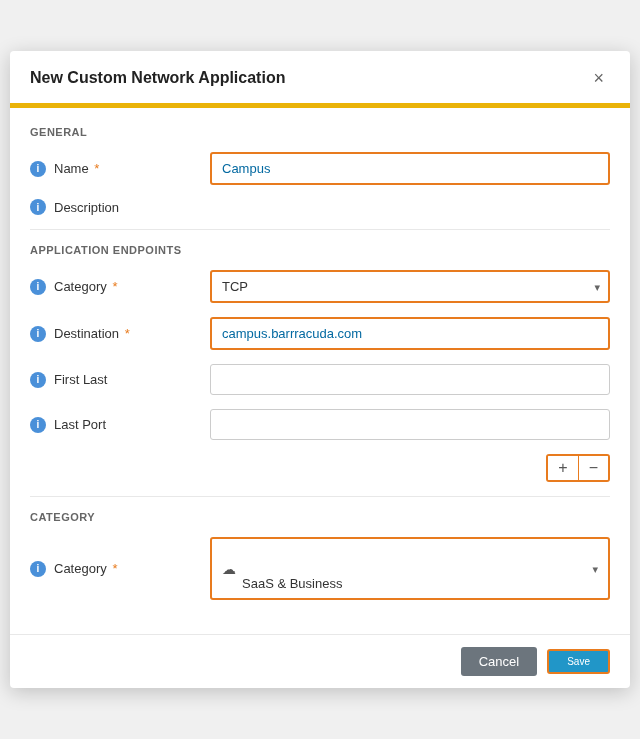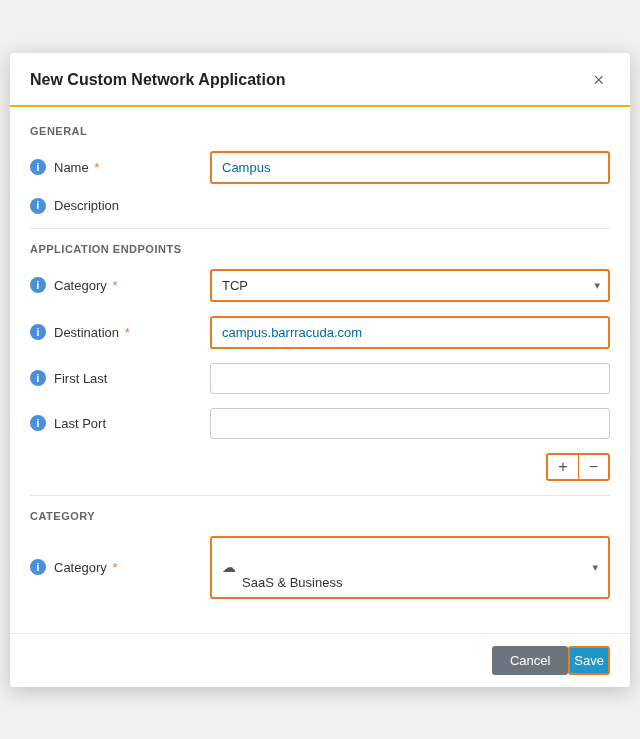--- a/index.html
+++ b/index.html
@@ -18,21 +18,21 @@
       border-radius: 4px;
       width: 620px;
       box-shadow: 0 4px 20px rgba(0,0,0,0.2);
       overflow: hidden;
     }
     .modal-header {
       display: flex;
       align-items: center;
       justify-content: space-between;
       padding: 16px 20px 14px 20px;
-      border-bottom: 2px solid #eab308;
+      border-bottom: 5px solid #eab308;
     }
     .modal-title {
       font-size: 16px;
       font-weight: 600;
       color: #222;
     }
     .close-btn {
       background: none;
       border: none;
       cursor: pointer;
@@ -187,37 +187,38 @@
     .pm-divider {
       width: 1px;
       background: #e87b1e;
     }
     .modal-footer {
       display: flex;
       justify-content: flex-end;
       align-items: center;
       padding: 12px 20px;
       border-top: 1px solid #e8e8e8;
+      gap: 10px;
     }
     .cancel-btn {
       background: #6c757d;
       color: #fff;
       border: none;
       border-radius: 3px;
       padding: 7px 18px;
       font-size: 13px;
       cursor: pointer;
     }
     .save-btn {
       background: #2196c8;
       color: #fff;
       border: 2px solid #e87b1e;
       border-radius: 3px;
-      padding: 5px 4px;
-      font-size: 13px;
+      padding: 5px 18px;
+      font-size: 10px;
       cursor: pointer;
       font-weight: 500;
     }
     .divider {
       border: none;
       border-top: 1px solid #e8e8e8;
       margin: 6px 0 14px 0;
     }
   </style>
 </head>

